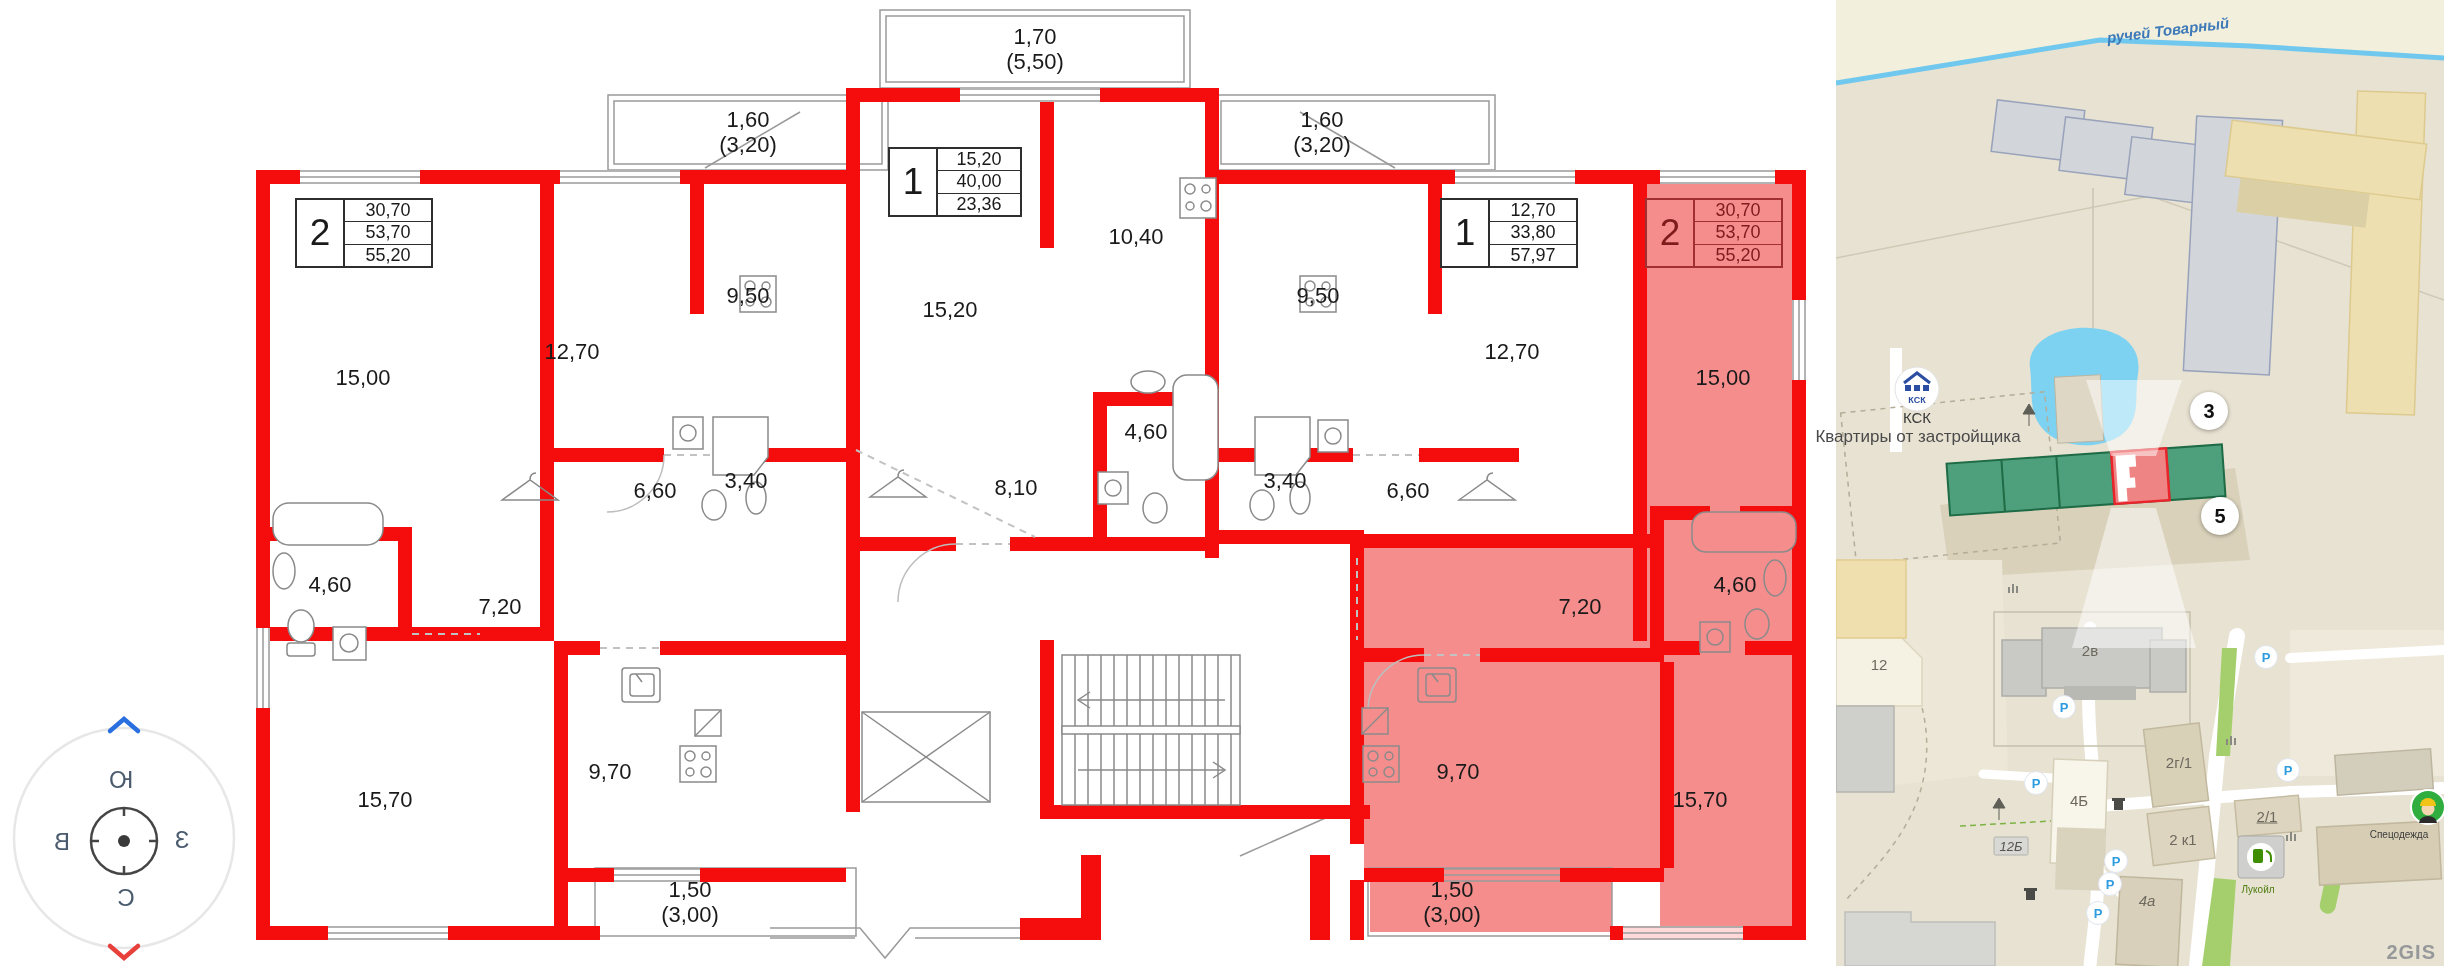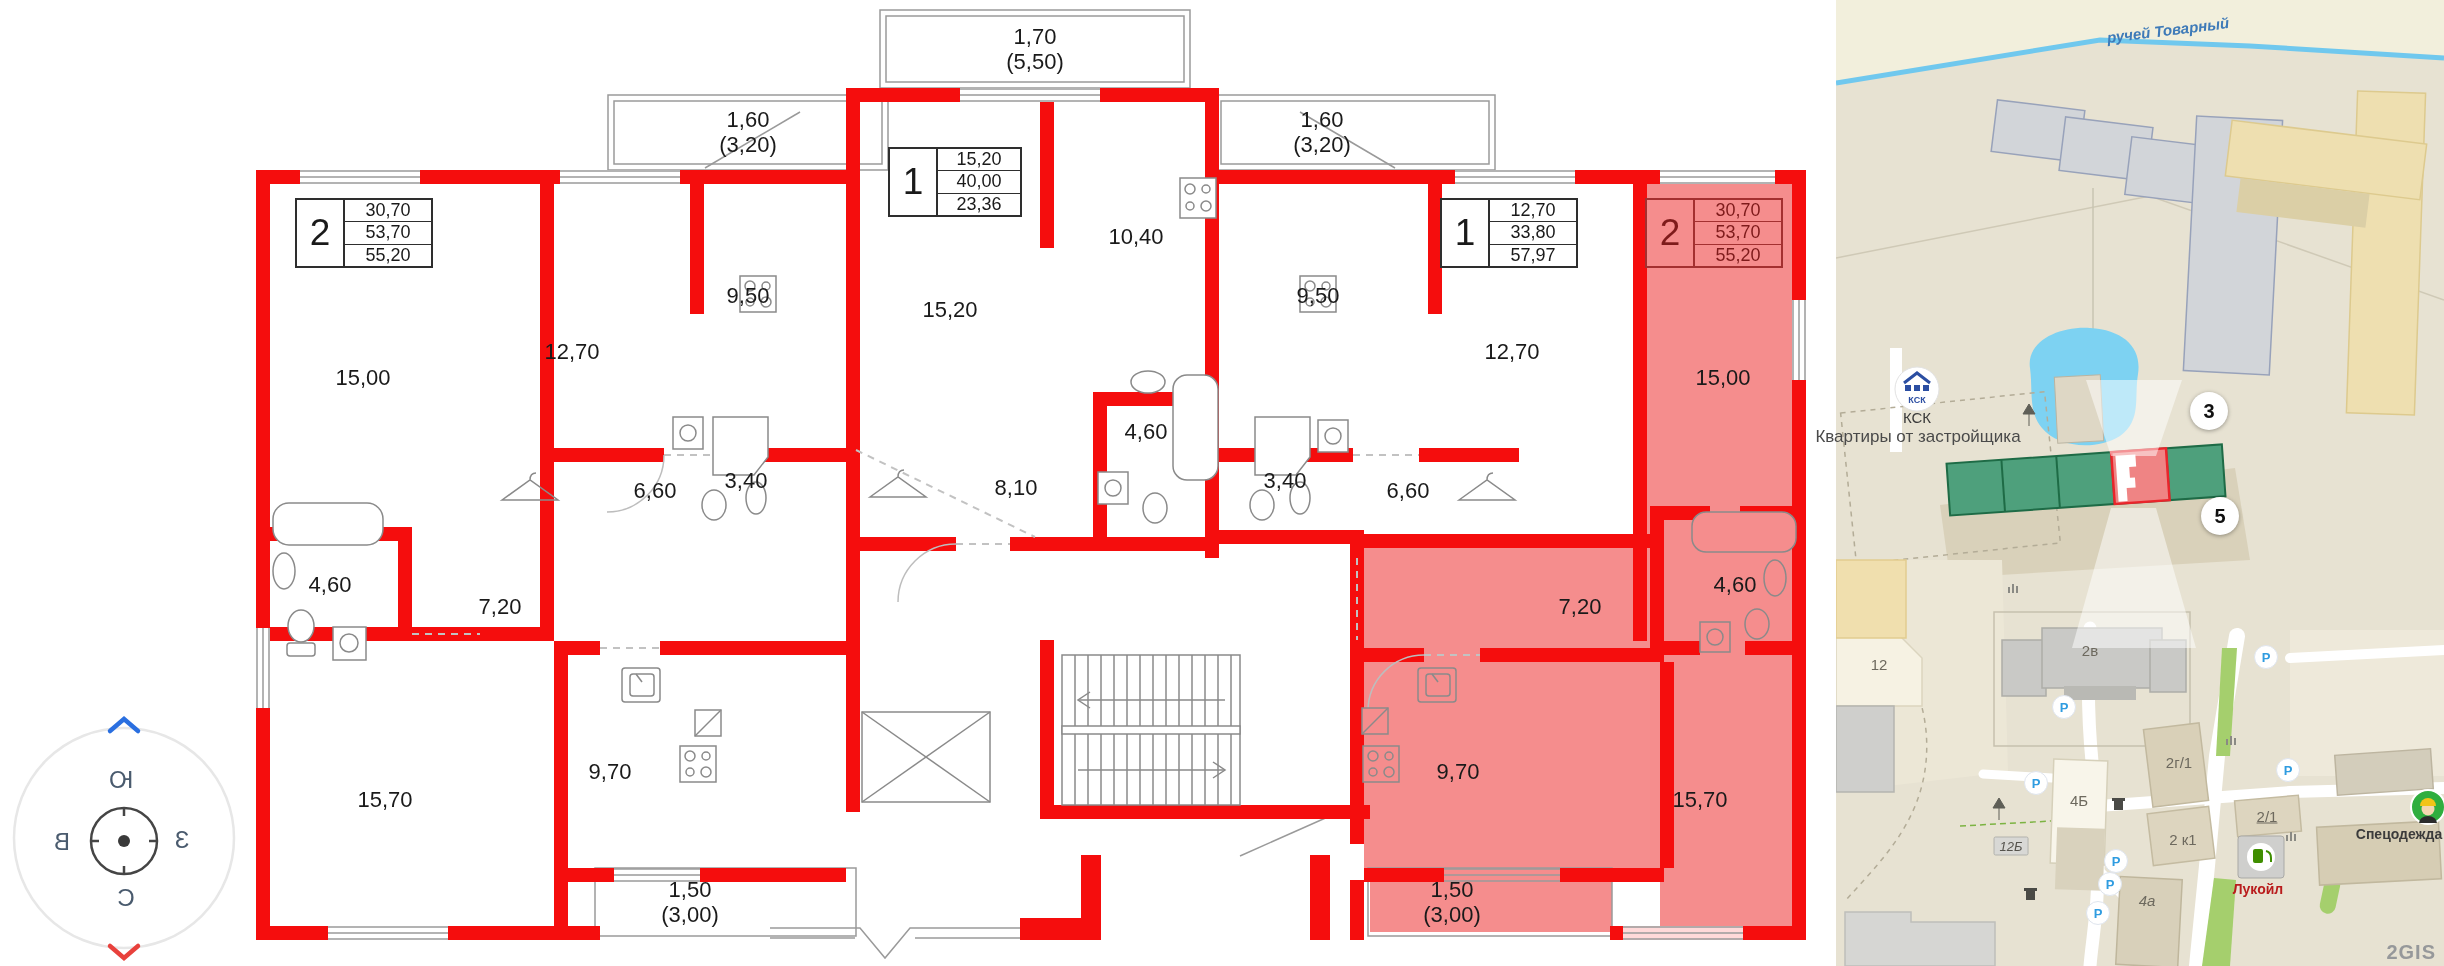--- a/index.html
+++ b/index.html
@@ -15,21 +15,21 @@
   .ibox .num{width:46px;display:flex;align-items:center;justify-content:center;font-size:37px;color:#1a1a1a}
   .ibox .rows{flex:1;display:flex;flex-direction:column;border-left:2px solid #2e2e2e}
   .ibox .rows div{flex:1;display:flex;align-items:center;justify-content:center;font-size:18px;color:#1a1a1a;border-bottom:1px solid #2e2e2e}
   .ibox .rows div:last-child{border-bottom:none}
   .ibox.hl{background:#f58d8d;border-color:#a33030}
   .ibox.hl .num,.ibox.hl .rows div{color:#7e1b1b}
   .ibox.hl .rows{border-left-color:#a33030}
   .ibox.hl .rows div{border-bottom-color:#a33030}
   .map-label{position:absolute;transform:translate(-50%,-50%);font-size:15px;color:#6d695e;white-space:nowrap}
   .map-label.boxed{background:#d8d8d5;border:1px solid #b2b2ad;color:#55534d;padding:1px 5px;font-size:13px;border-radius:2px}
-  .poi-label{position:absolute;transform:translate(-50%,-50%);font-size:14px;font-weight:bold;white-space:nowrap}
+  .poi-label{position:absolute;transform:translate(-50%,-50%);font-size:10px;font-weight:normal;white-space:nowrap}
   .badge{position:absolute;width:38px;height:38px;border-radius:50%;background:#fff;transform:translate(-50%,-50%);
       display:flex;align-items:center;justify-content:center;font-size:20px;font-weight:bold;color:#111;
       box-shadow:0 1px 4px rgba(0,0,0,.35);pointer-events:auto}
   .p-icon{position:absolute;width:22px;height:22px;border-radius:50%;background:#fff;border:1px solid #dfe5ee;
       transform:translate(-50%,-50%);display:flex;align-items:center;justify-content:center;
       font-size:13px;font-weight:bold;color:#2f9ce0}
   #stream-label{position:absolute;left:2168px;top:30px;transform:translate(-50%,-50%) rotate(-7deg);
       font-size:15px;font-style:italic;font-weight:bold;color:#3e7ab8;white-space:nowrap}
   #ksk-title{position:absolute;left:1917px;top:417px;transform:translate(-50%,-50%);font-size:15px;color:#3a3a3a}
   #ksk-sub{position:absolute;left:1918px;top:437px;transform:translate(-50%,-50%);font-size:17px;color:#4a4a4a;white-space:nowrap}
@@ -498,21 +498,21 @@
   <div id="ksk-sub">Квартиры от застройщика</div>
   <div id="gis-mark">2GIS</div>
 <div class="map-label" style="left: 1879px; top: 664px; text-align: center;">12</div>
     <div class="map-label" style="left: 2090px; top: 650px;">2в</div>
     <div class="map-label" style="left: 2179px; top: 762px;">2г/1</div>
     <div class="map-label boxed" style="left: 2011px; top: 846px; font-style: italic;">12Б</div>
     <div class="map-label" style="left: 2079px; top: 800px;">4Б</div>
     <div class="map-label" style="left: 2183px; top: 839px;">2 к1</div>
     <div class="map-label" style="left: 2267px; top: 816px; text-decoration: underline;">2/1</div>
     <div class="map-label" style="left: 2147px; top: 900px; font-style: italic;">4а</div>
-    <div class="poi-label" style="left: 2258px; top: 889px; color: #b91c1c;">Лукойл</div>
+    <div class="poi-label" style="left: 2258px; top: 889px; color: #4d7c0f;">Лукойл</div>
     <div class="poi-label" style="left: 2399px; top: 834px; color: rgb(59, 59, 59);">Спецодежда</div>
     <div class="badge" style="left: 2209px; top: 411px;">3</div>
     <div class="badge" style="left: 2220px; top: 516px;">5</div>
     <div class="p-icon" style="left: 2064px; top: 707px;">P</div>
     <div class="p-icon" style="left: 2266px; top: 657px;">P</div>
     <div class="p-icon" style="left: 2036px; top: 783px;">P</div>
     <div class="p-icon" style="left: 2116px; top: 861px;">P</div>
     <div class="p-icon" style="left: 2110px; top: 884px;">P</div>
     <div class="p-icon" style="left: 2098px; top: 913px;">P</div>
     <div class="p-icon" style="left: 2288px; top: 770px;">P</div>

